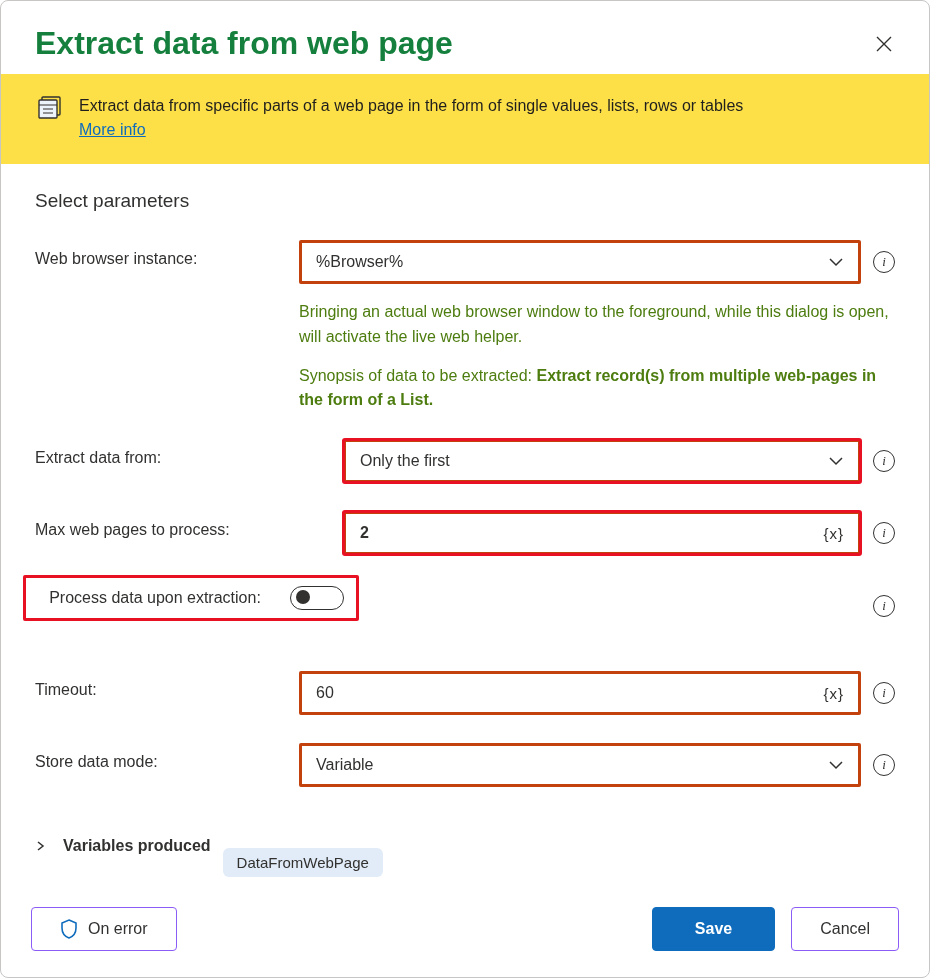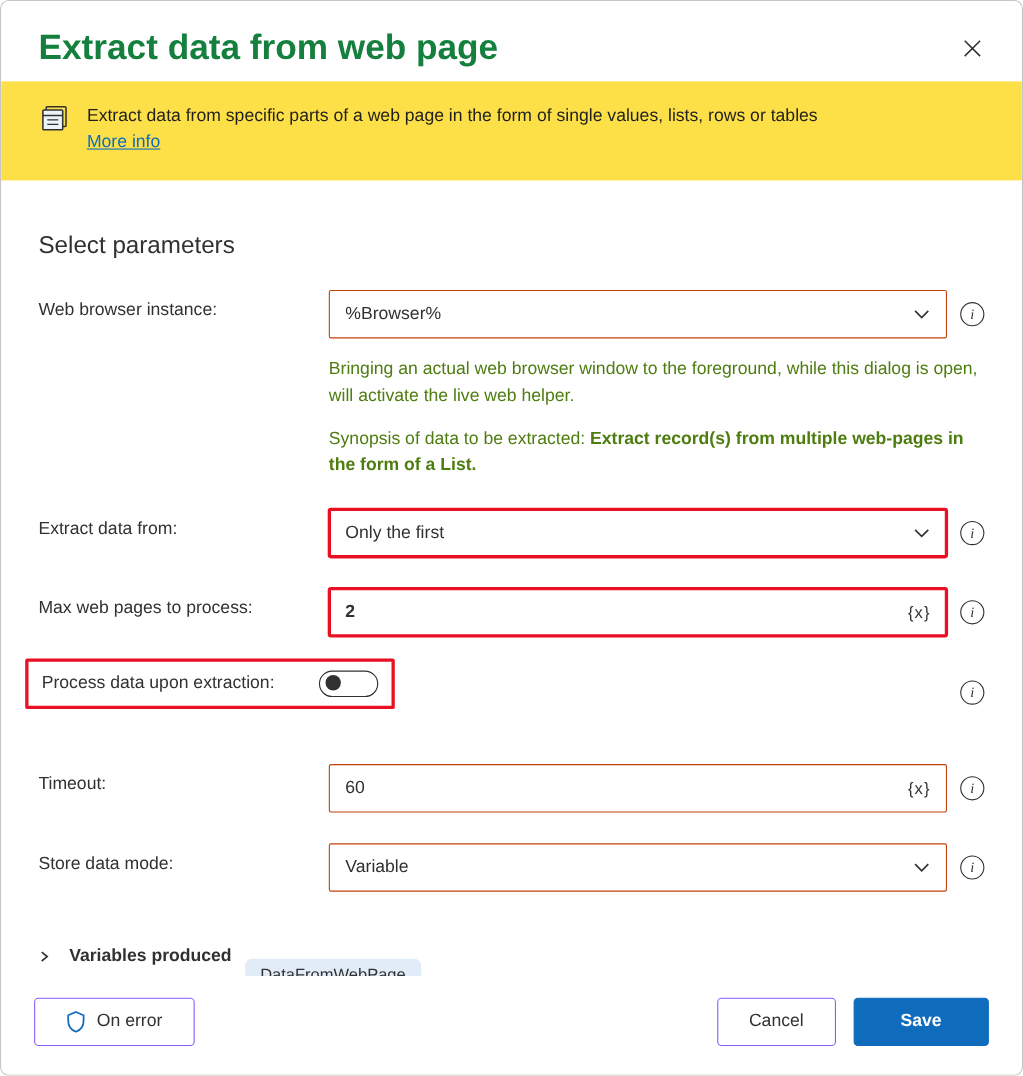--- a/index.html
+++ b/index.html
@@ -40,25 +40,24 @@
     align-items: flex-start;
   }
   .banner-text { font-size: 16px; line-height: 1.5; color: #201f1e; }
   .banner-text a { color: #0f6cbd; text-decoration: underline; cursor: pointer; }
   .body {
     flex: 1;
     padding: 26px 34px 0 34px;
     overflow-y: auto;
   }
   .section-title {
-    font-size: 22px;
+    font-size: 19px;
     font-weight: 400;
     color: #323130;
     margin-bottom: 28px;
-    margin-top: 20px;
   }
   .row {
     display: flex;
     align-items: flex-start;
     gap: 18px;
     margin-bottom: 28px;
   }
   .row-label {
     width: 246px;
     padding-top: 10px;
@@ -69,34 +68,34 @@
   .row-control {
     flex: 1;
     display: flex;
     align-items: center;
     gap: 12px;
   }
   .row-control .ctrl { flex: 1; }
   .select, .text-input {
     width: 100%;
     height: 44px;
-    border: 1px solid #c2410c;
+    border: 3px solid #c2410c;
     border-radius: 2px;
     background: #fff;
     padding: 0 14px;
     font-size: 16px;
     display: flex;
     align-items: center;
     justify-content: space-between;
     cursor: pointer;
   }
   .text-input { cursor: text; }
   .text-input .val { flex: 1; }
   .var-token { font-size: 15px; color: #323130; letter-spacing: 1px; }
-  .hl-red { outline: 3px solid #e81123; outline-offset: -2px; }
+  .hl-red { outline: 3px solid #e81123; outline-offset: -2px; margin-left: 44px; }
   .hl-red-box {
     border: 3px solid #e81123;
     border-radius: 2px;
     padding: 8px 12px;
     margin: -8px -12px 22px -12px;
     display: flex;
     align-items: center;
     gap: 18px;
   }
   .hl-red-box .row-label { width: 234px; padding-top: 0; }
@@ -254,21 +253,21 @@
       <div class="row-label">Max web pages to process:</div>
       <div class="row-control">
         <div class="text-input ctrl hl-red">
           <span class="val" style="font-weight:600;">2</span>
           <span class="var-token">{x}</span>
         </div>
         <span class="info-icon">i</span>
       </div>
     </div>
 
-    <div class="row" style="margin-bottom:28px;">
+    <div class="row" style="margin-bottom:28px;text-align:center;">
       <div class="hl-red-box">
         <div class="row-label">Process data upon extraction:</div>
         <div class="toggle">
           <div class="knob"></div>
         </div>
       </div>
       <div style="flex:1"></div>
       <span class="info-icon" style="margin-top:12px;">i</span>
     </div>
 
@@ -309,22 +308,22 @@
   </div>
 
   <div class="footer">
     <button class="btn">
       <svg width="18" height="20" viewBox="0 0 18 20">
           <path d="M9 1 L16 4 V9 C16 14 13 17.5 9 19 C5 17.5 2 14 2 9 V4 Z" fill="none" stroke="#0f6cbd" stroke-width="1.6"></path>
         </svg>
       <span>On error</span>
     </button>
     <div class="footer-right">
+      <button class="btn btn-primary">
+        <span>Save</span>
+      </button>
       <button class="btn">
         <span>Cancel</span>
       </button>
-      <button class="btn btn-primary">
-        <span>Save</span>
-      </button>
     </div>
   </div>
 
 </div>
 
 </body></html>

